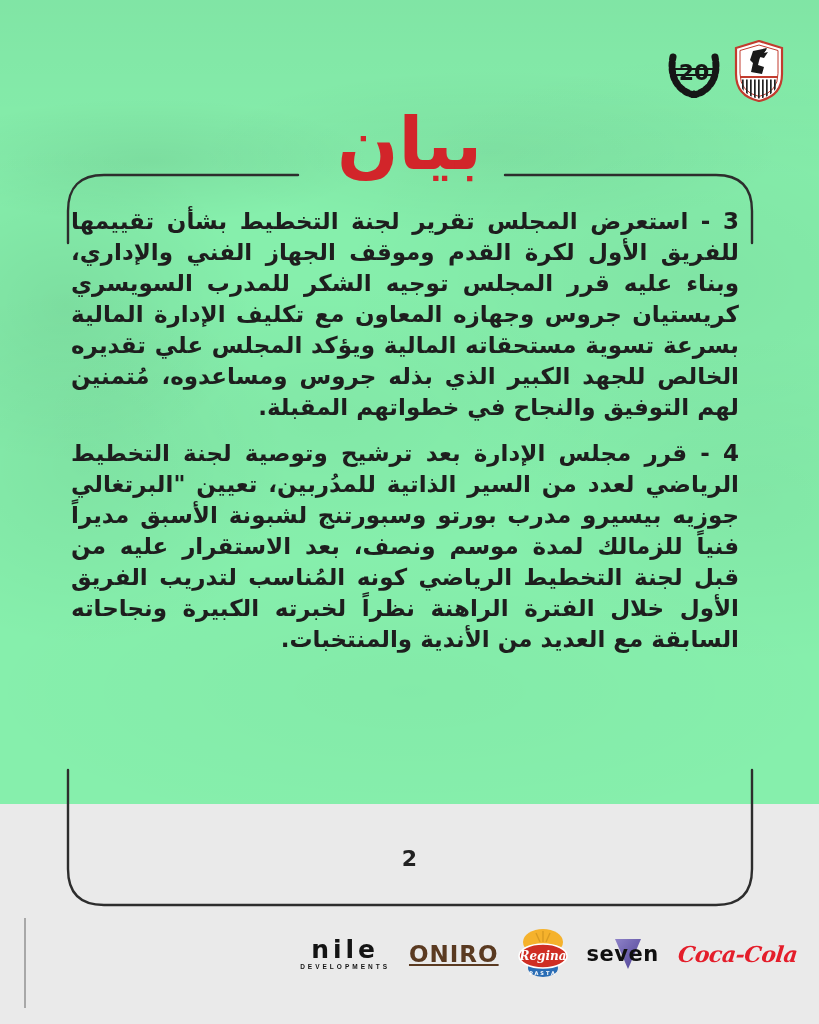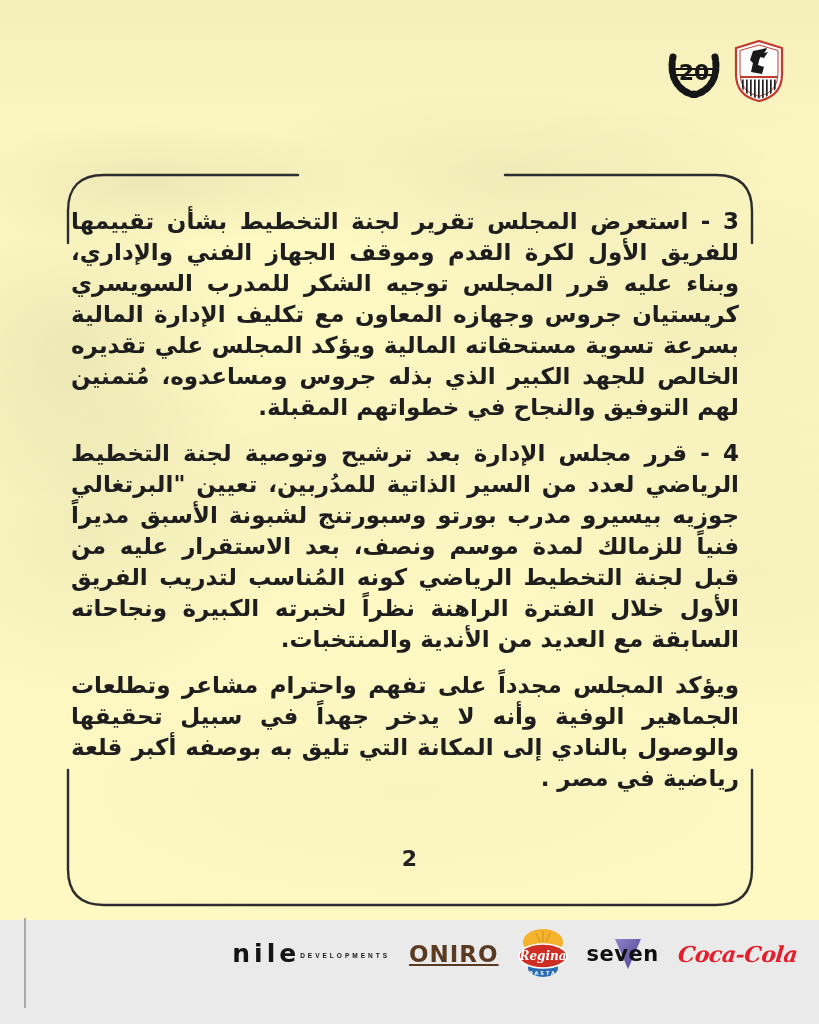--- a/index.html
+++ b/index.html
@@ -2,21 +2,21 @@
 <html lang="ar"><head>
 <meta charset="utf-8">
 <style>
   html,body{margin:0;padding:0;}
   body{
     width:819px;height:1024px;
     background:#eaeaea;
     font-family:"DejaVu Sans", sans-serif;
     overflow:hidden;
   }
-  .page{position:relative;width:819px;height:920px;background:#fef9c3;}
+  .page{position:relative;width:819px;height:804px;background:#86efac;}
   
   .bg-watermark{
     position:absolute;inset:0;
     background:
       linear-gradient(180deg, rgba(0,0,0,0.045) 0%, rgba(0,0,0,0.015) 120px, rgba(0,0,0,0) 180px),
       radial-gradient(ellipse 320px 90px at 18% 20%, rgba(0,0,0,0.07), rgba(0,0,0,0) 70%),
       radial-gradient(ellipse 420px 120px at 60% 19%, rgba(0,0,0,0.05), rgba(0,0,0,0) 70%),
       radial-gradient(ellipse 260px 220px at 8% 38%, rgba(0,0,0,0.07), rgba(0,0,0,0) 72%),
       radial-gradient(ellipse 300px 260px at 10% 58%, rgba(0,0,0,0.05), rgba(0,0,0,0) 70%),
       radial-gradient(ellipse 500px 320px at 85% 35%, rgba(0,0,0,0.045), rgba(0,0,0,0) 72%),
@@ -55,21 +55,21 @@
     position:absolute;left:42px;top:924px;
     font-family:"Liberation Sans", sans-serif;
     font-size:17px;line-height:22px;letter-spacing:0.4px;
     color:#6b6c6e;font-weight:500;
   }
   .tagline strong{color:#231f20;font-weight:bold;}
   .sponsors{
     position:absolute;right:22px;top:928px;
     display:flex;align-items:center;gap:19px;
   }
-  .sponsor{display:flex;flex-direction:row;align-items:center;}
+  .sponsor{display:flex;flex-direction:column;align-items:center;}
   .nile-word{
     font-family:"DejaVu Sans", sans-serif;font-weight:900;
     font-size:25px;line-height:22px;letter-spacing:4px;color:#141414;
   }
   .nile-sub{
     font-family:"Liberation Sans", sans-serif;font-size:6.5px;
     letter-spacing:3px;color:#141414;font-weight:bold;margin-top:2px;
   }
   .oniro-word{
     font-family:"DejaVu Sans", sans-serif;font-weight:900;
@@ -124,33 +124,33 @@
           <rect x="25" y="39.5" width="1.7" height="19"></rect>
           <rect x="29" y="39.5" width="1.7" height="19"></rect>
           <rect x="33" y="39.5" width="1.7" height="19"></rect>
           <rect x="37" y="39.5" width="1.7" height="19"></rect>
           <rect x="41" y="39.5" width="1.7" height="19"></rect>
         </g>
       </g>
     </svg>
   </div>
 
+  <h1 class="title">بيان</h1>
 
   <svg class="frame-svg" width="700" height="760" viewBox="0 0 700 760">
     <g fill="none" stroke="#2d2d2d" stroke-width="2.4" stroke-linecap="round">
       <path d="M 8 83 L 8 51 Q 8 15 44 15 L 238 15"></path>
       <path d="M 445 15 L 656 15 Q 692 15 692 51 L 692 83"></path>
       <path d="M 8 610 L 8 709 Q 8 745 44 745 L 656 745 Q 692 745 692 709 L 692 610"></path>
     </g>
   </svg>
 
   <div class="content">
     <p>3 - استعرض المجلس تقرير لجنة التخطيط بشأن تقييمها للفريق الأول لكرة القدم وموقف الجهاز الفني والإداري، وبناء عليه قرر المجلس توجيه الشكر للمدرب السويسري كريستيان جروس وجهازه المعاون مع تكليف الإدارة المالية بسرعة تسوية مستحقاته المالية ويؤكد المجلس علي تقديره الخالص للجهد الكبير الذي بذله جروس ومساعدوه، مُتمنين لهم التوفيق والنجاح في خطواتهم المقبلة.</p>
     <p>4 - قرر مجلس الإدارة بعد ترشيح وتوصية لجنة التخطيط الرياضي لعدد من السير الذاتية للمدُربين، تعيين "البرتغالي جوزيه بيسيرو مدرب بورتو وسبورتنج لشبونة الأسبق مديراً فنياً للزمالك لمدة موسم ونصف، بعد الاستقرار عليه من قبل لجنة التخطيط الرياضي كونه المُناسب لتدريب الفريق الأول خلال الفترة الراهنة نظراً لخبرته الكبيرة ونجاحاته السابقة مع العديد من الأندية والمنتخبات.</p>
-    <p>ويؤكد المجلس مجدداً على تفهم واحترام مشاعر وتطلعات الجماهير الوفية وأنه لا يدخر جهداً في سبيل تحقيقها والوصول بالنادي إلى المكانة التي تليق به بوصفه أكبر قلعة رياضية في مصر .</p>
   </div>
 
   <div class="page-number">2</div>
 
   <div class="footer-rule"></div>
 
 
   <div class="sponsors">
 
     <div class="sponsor">

